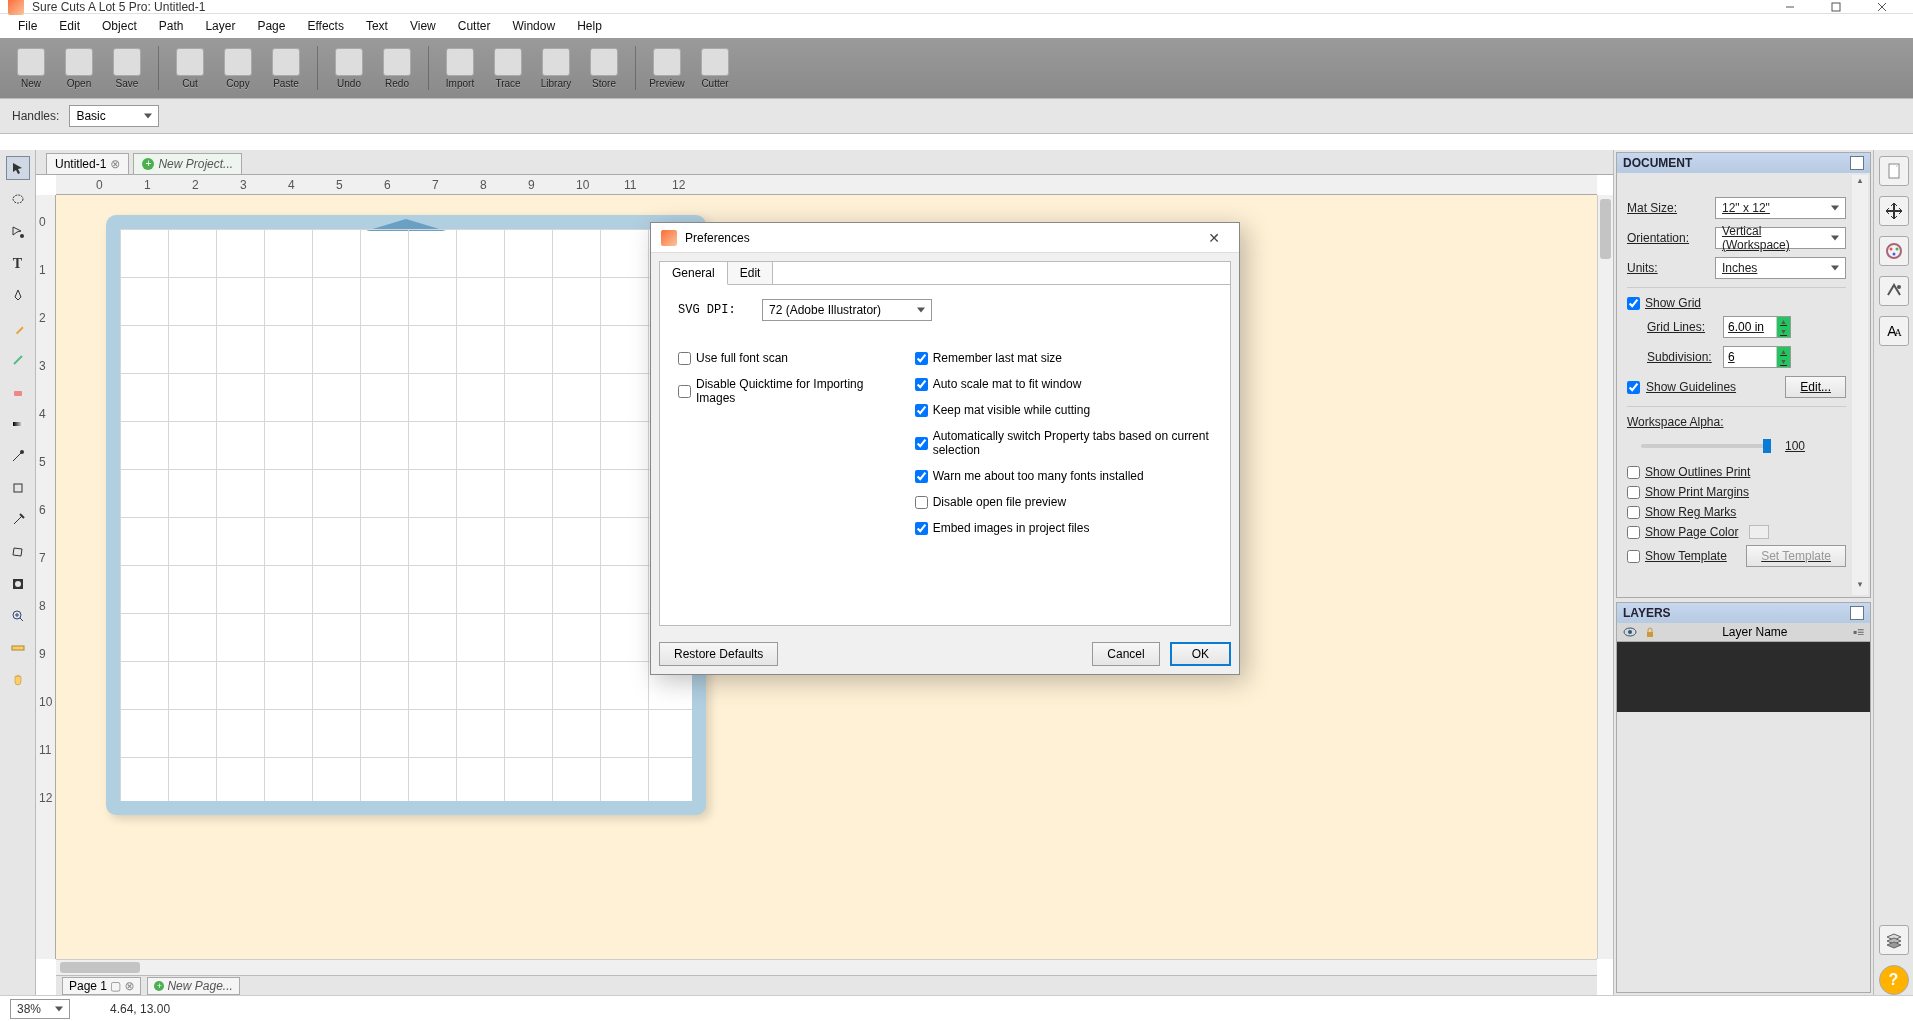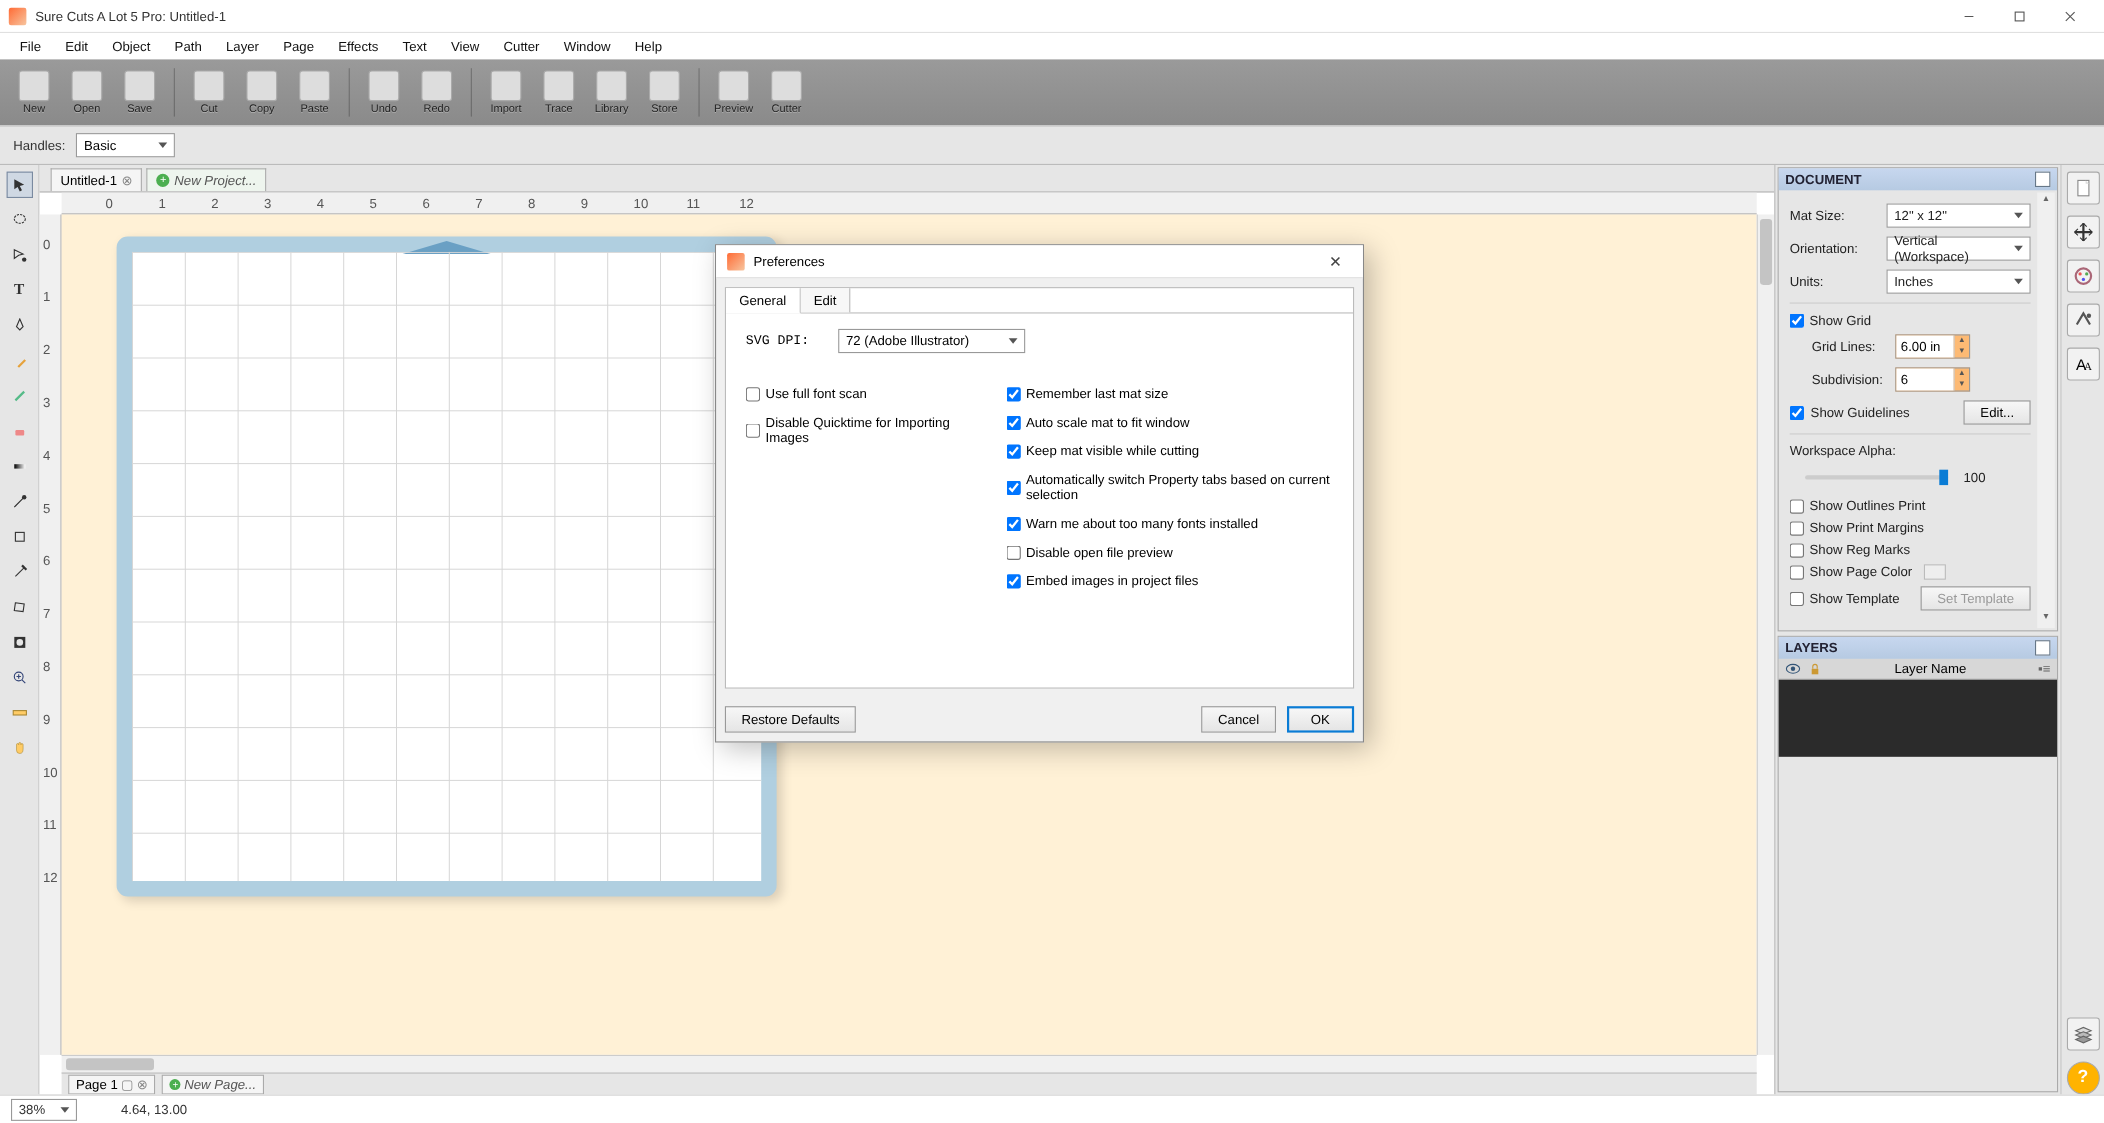--- a/index.html
+++ b/index.html
@@ -1,19 +1,19 @@
 <!DOCTYPE html>
 <html><head>
 <meta charset="utf-8">
 <style>
 * { box-sizing: border-box; margin: 0; padding: 0; font-family: "Segoe UI", Tahoma, sans-serif; font-size: 12px; }
 body { background: #fff; overflow: hidden; width: 1913px; height: 1021px; position: relative; }
 
 
-.titlebar { height: 30px; background: #fff; display: flex; align-items: center; padding: 0 8px; border-bottom: 1px solid #e0e0e0; }
+.titlebar { height: 14px; background: #fff; display: flex; align-items: center; padding: 0 8px; border-bottom: 1px solid #e0e0e0; }
 .titlebar .app-icon { width: 16px; height: 16px; margin-right: 8px; background: linear-gradient(135deg,#ff6b35,#f7c59f); border-radius: 2px; }
 .titlebar .title { flex: 1; color: #333; }
 .titlebar .win-btn { width: 46px; height: 30px; display: flex; align-items: center; justify-content: center; color: #555; }
 .titlebar .win-btn svg { width: 10px; height: 10px; }
 
 
 .menubar { height: 24px; background: #fff; display: flex; align-items: center; padding: 0 8px; gap: 2px; }
 .menubar .menu-item { padding: 3px 10px; color: #111; cursor: default; }
 
 
@@ -61,25 +61,25 @@
 
 .pagebar { position:absolute; left:20px; right:16px; bottom:0; height:20px; background:#e6e6e6; border-top:1px solid #bbb; display:flex; align-items:center; gap:6px; padding:0 6px; font-size:11px; }
 .pagebar .ptab { background:#f5f5f5; border:1px solid #aaa; padding:1px 6px; display:flex; align-items:center; gap:3px; }
 .pagebar .ptab .plus { width:10px;height:10px;background:#4caf50;border-radius:50%;color:#fff;display:flex;align-items:center;justify-content:center;font-size:9px; }
 
 
 .rightpanels { width: 260px; background:#e6e6e6; border-left:1px solid #bbb; display:flex; flex-direction:column; position:relative; }
 .panel { border:1px solid #aaa; margin:2px; background:#e6e6e6; }
 .panel-hd { background: linear-gradient(#c7d7ef,#b6cae2); padding:3px 6px; font-size:11px; font-weight:600; color:#223; display:flex; align-items:center; justify-content:space-between; }
 .panel-hd .popicon { width:14px;height:14px; border:1px solid #678; background:#fff; }
-.panel-body { padding:12px 10px; font-size:11px; color:#222; }
+.panel-body { padding:24px 10px; font-size:11px; color:#222;text-decoration:underline; }
 .prow { display:flex; align-items:center; margin-bottom:8px; gap:8px; }
 .prow label { width:80px; }
 .prow .combo { flex:1; min-width:0; }
-.spin { display:flex; border:1px solid #999; background:#fdba74; height:22px; }
+.spin { display:flex; border:1px solid #999; background:#22c55e; height:22px; }
 .spin input { border:none; width:52px; padding:0 4px; height:20px; outline:none; }
 .spin .arrows { width:14px; display:flex; flex-direction:column; }
 .spin .arrows div { height:10px; font-size:7px; text-align:center; line-height:10px; color:#555; border-left:1px solid #ccc; }
 .chk { display:flex; align-items:center; gap:5px; margin-bottom:6px; }
 .chk input { width:13px; height:13px; }
 .btn { background:linear-gradient(#f7f7f7,#e5e5e5); border:1px solid #999; padding:3px 14px; cursor:pointer; }
 .slider { width:130px; height:4px; background:#ccc; position:relative; border-radius:2px; }
 .slider .knob { position:absolute; right:0; top:-5px; width:8px; height:14px; background:#0a7cd5; }
 .swatch { width:20px; height:14px; background:#eee; border:1px solid #bbb; display:inline-block; margin-left:6px; }
 .scrollcol { width:16px; background:#f0f0f0; position:absolute; right:2px; top:22px; bottom:2px; }

